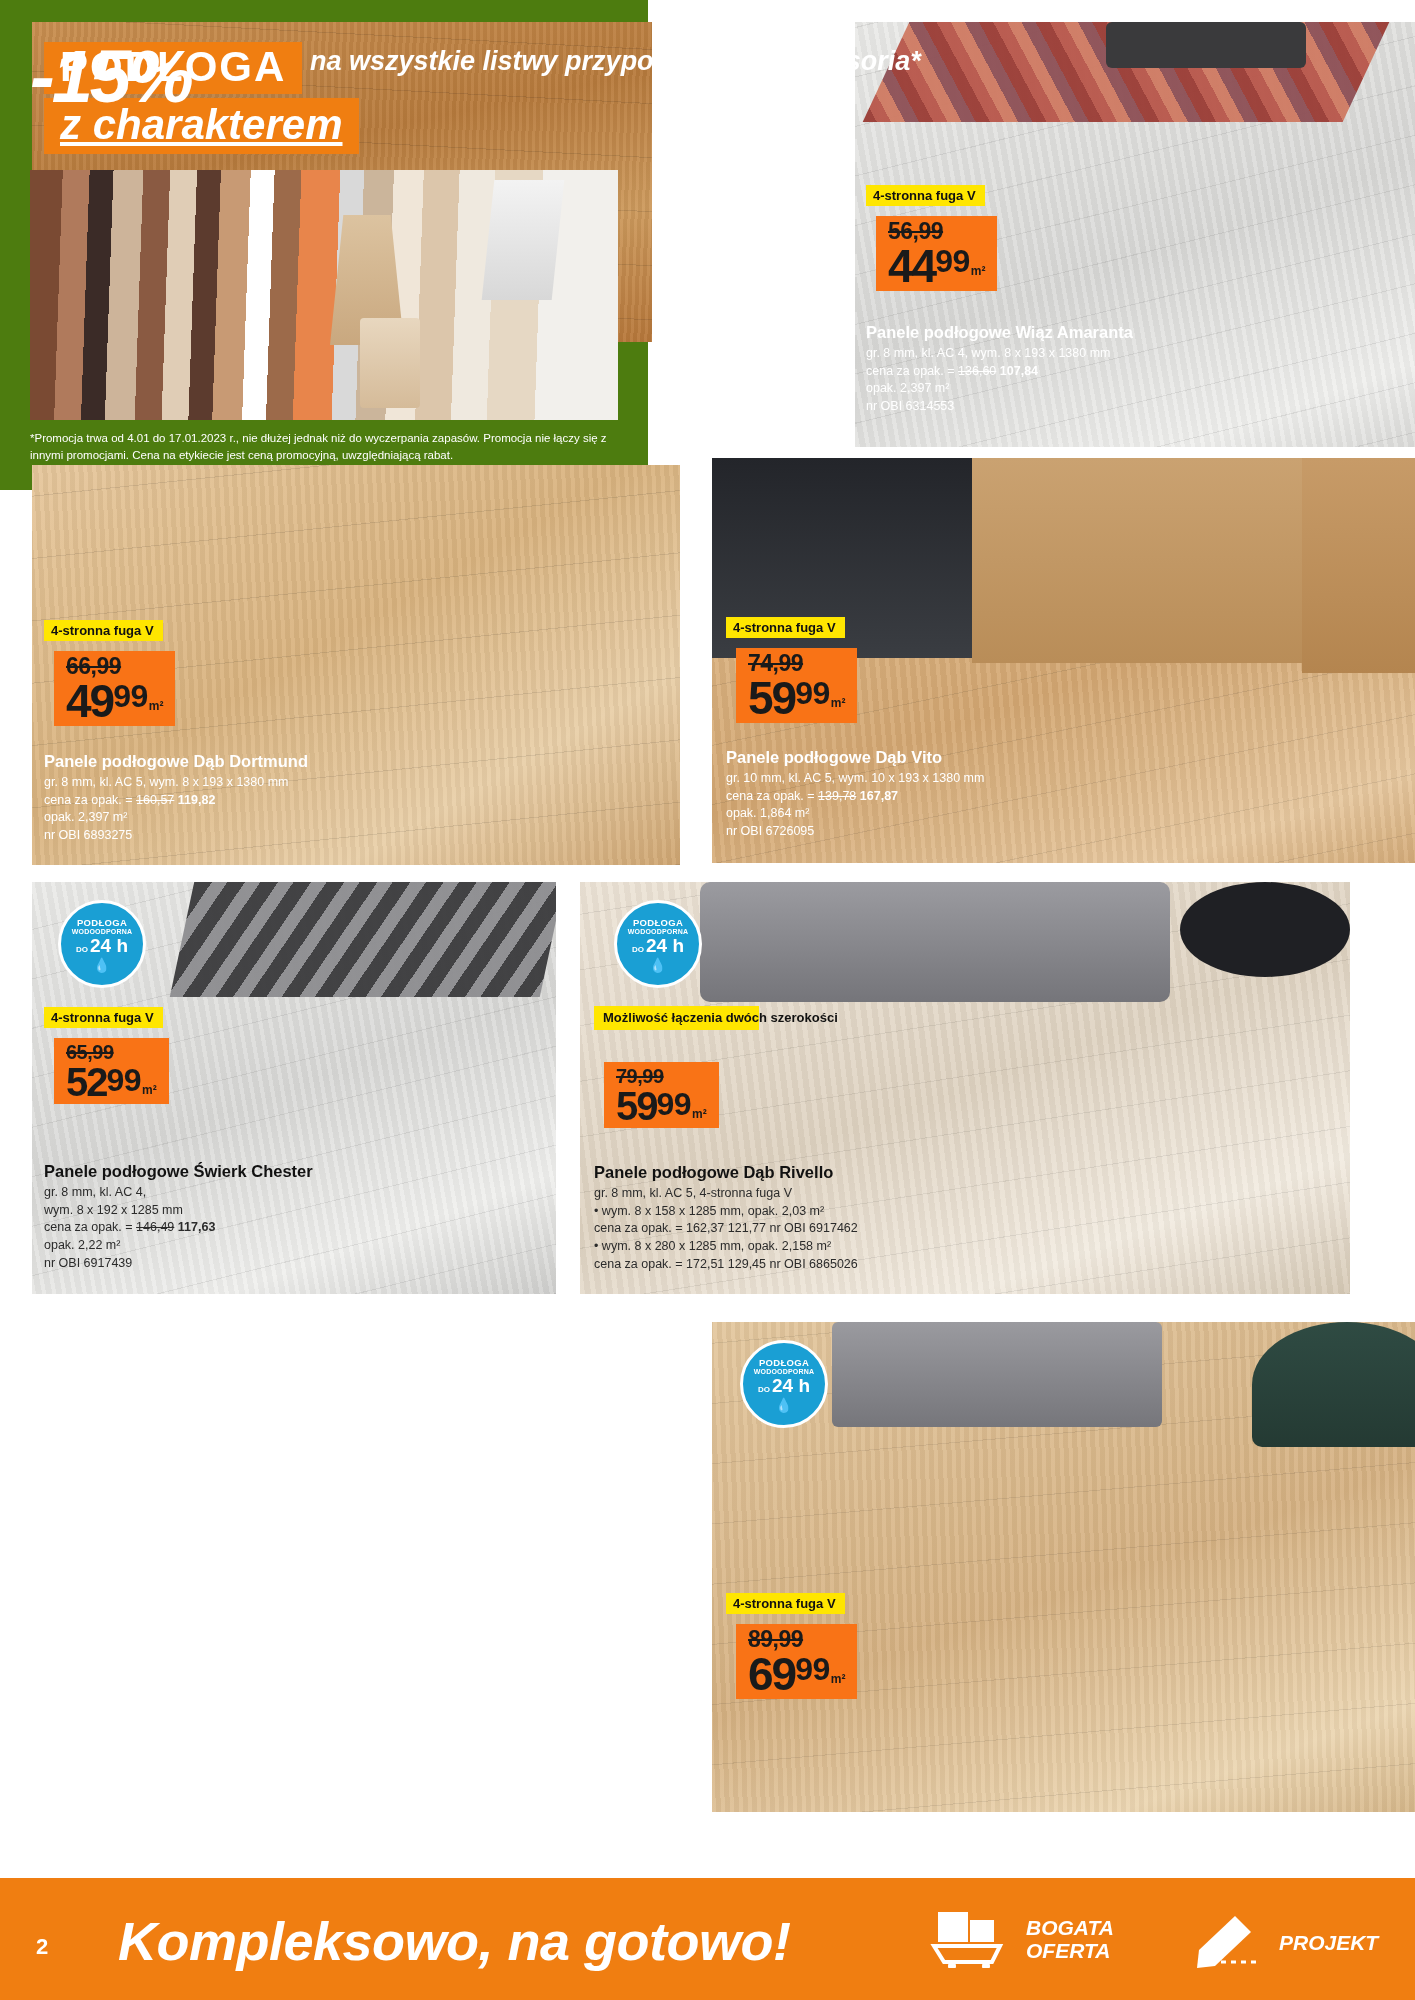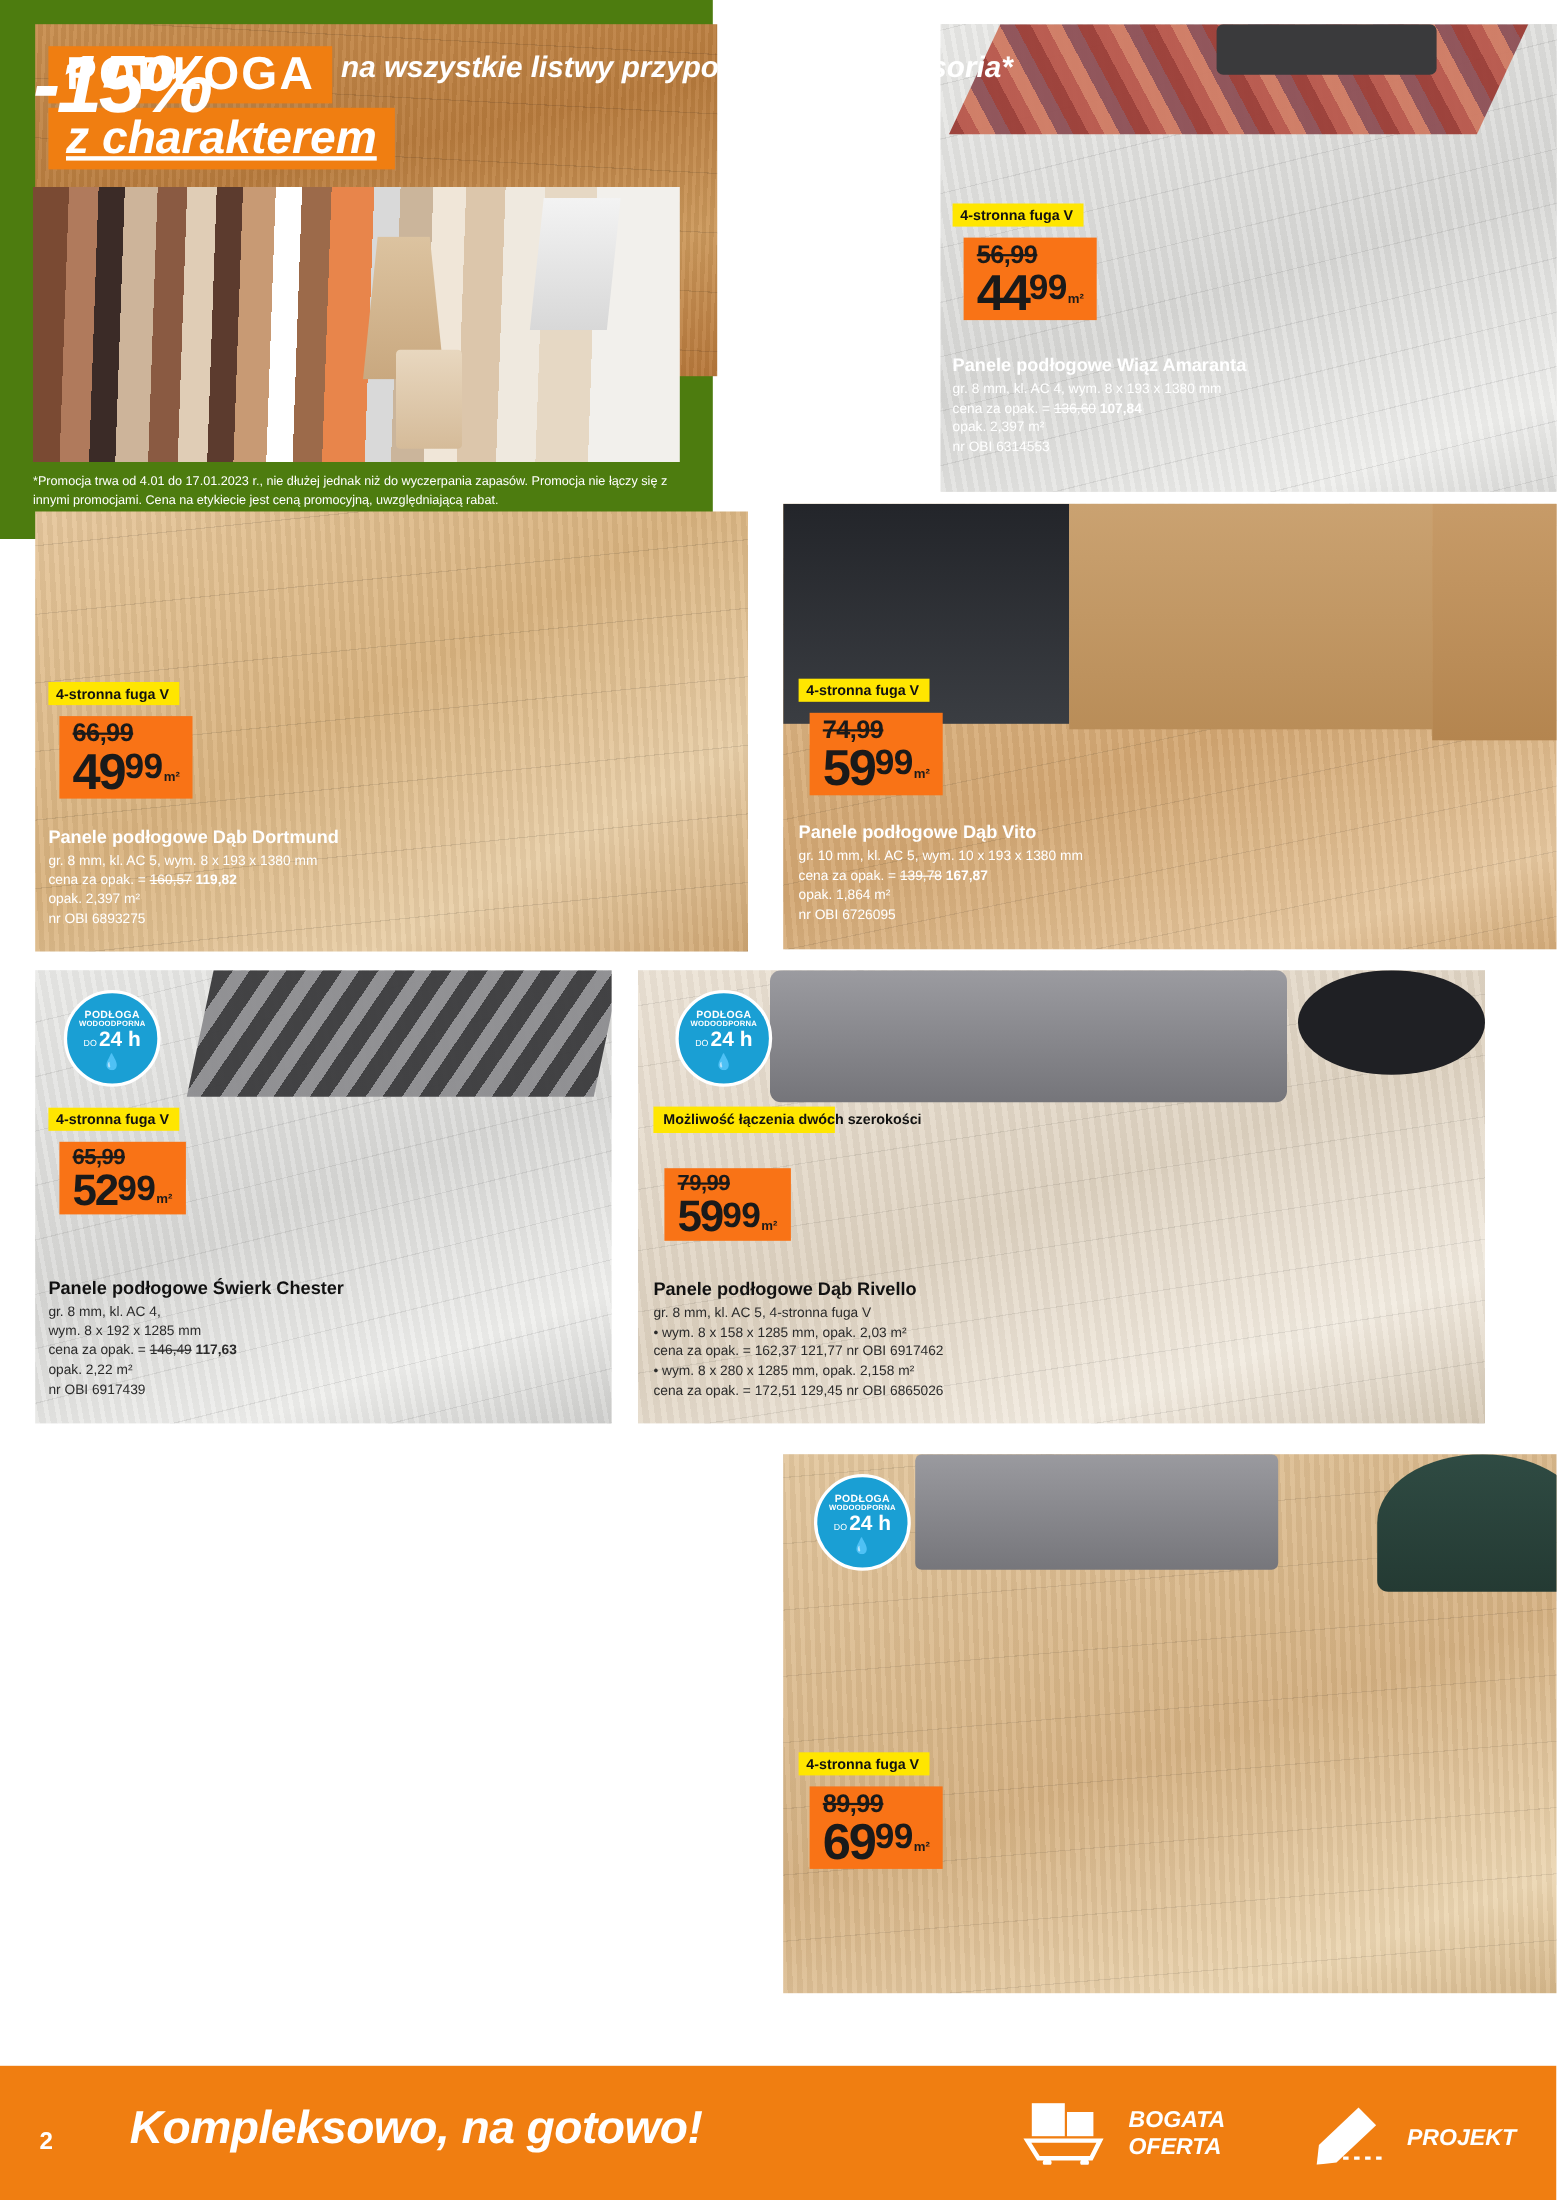--- a/index.html
+++ b/index.html
@@ -98,21 +98,21 @@
 
   
   .water {
     position:absolute; width:88px; height:88px; border-radius:50%;
     background:#1a9fd4; color:#fff; text-align:center;
     display:flex; flex-direction:column; align-items:center; justify-content:center;
     border:3px solid #fff;
   }
   .water .w1 { font-size:9.5px; font-weight:bold; letter-spacing:0.3px; }
   .water .w2 { font-size:7px; font-weight:bold; letter-spacing:0.2px; }
-  .water .w3 { font-size:8px; font-weight:normal; display:flex; align-items:baseline; gap:2px;text-align:center;}
+  .water .w3 { font-size:8px; font-weight:bold; display:flex; align-items:baseline; gap:2px;text-align:center;}
   .water .w3 b { font-size:19px; }
   .water .drop { font-size:14px; line-height:1; margin-top:1px;}
 
   
   .ptext { position:absolute; }
   .ptext .pname { font-size:16.5px; font-weight:bold; color:#111; line-height:1.15; margin-bottom:3px;}
   .ptext .pline { font-size:12.5px; color:#2b2b2b; line-height:1.42; }
   .ptext .pline b { font-weight:bold; }
   .ptext .pline s { text-decoration: line-through; }
   .ptext.onimg .pname { color:#fff; }
@@ -147,21 +147,21 @@
     position:absolute; left:30px; top:430px; width:590px;
     color:#fff; font-size:11.5px; line-height:1.5;
   }
 
   
   #footer {
     position:absolute; left:0; top:1878px; width:1415px; height:122px; background:#f07e11;
   }
   .footer-slogan {
     position:absolute; left:118px; top:32px; color:#fff;
-    font-size:42px; font-weight:bold; font-style:italic; letter-spacing:-0.5px;
+    font-size:54px; font-weight:bold; font-style:italic; letter-spacing:-0.5px;
   }
   .page-num { position:absolute; left:36px; top:56px; color:#fff; font-size:22px; font-weight:bold; }
   .f-item { position:absolute; display:flex; align-items:center; gap:14px; color:#fff; }
   .f-item .flabel { font-size:21px; font-weight:bold; font-style:italic; line-height:1.1; }
 
   
   .rug {
     position:absolute; background:
       repeating-linear-gradient(45deg,#9a3b34 0 10px,#b8564a 10px 20px,#cf7a62 20px 30px,#8d4f55 30px 40px);
     opacity:0.95;

